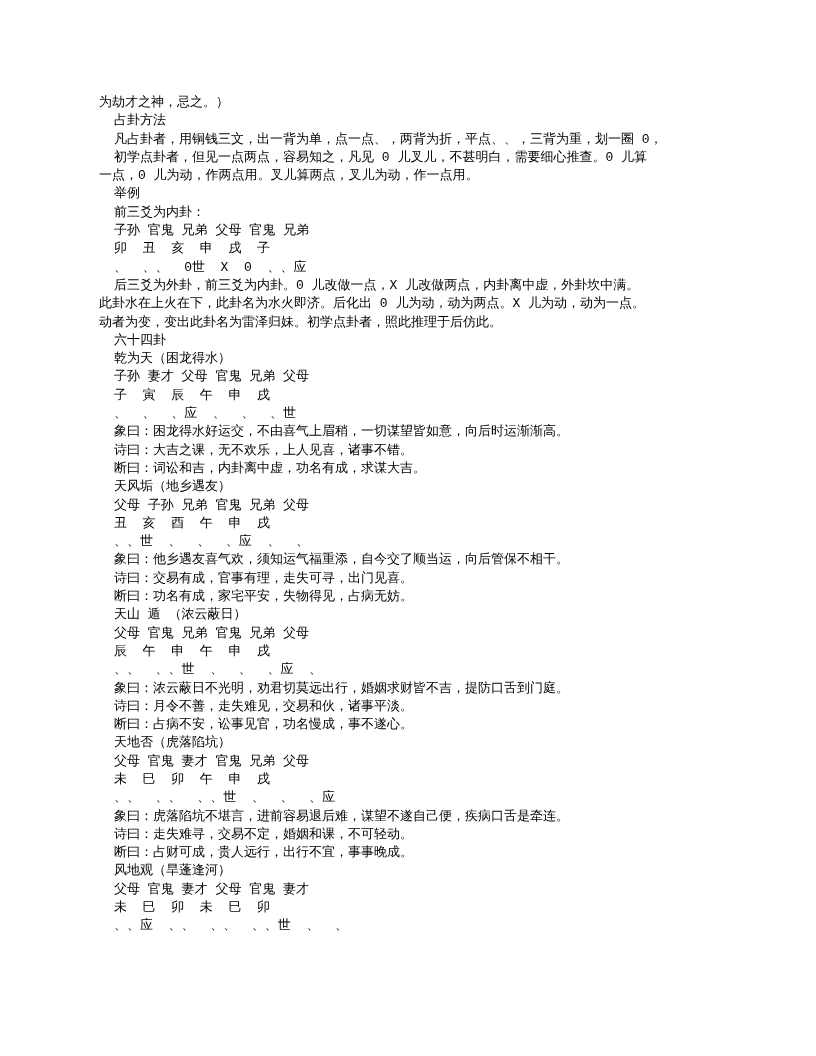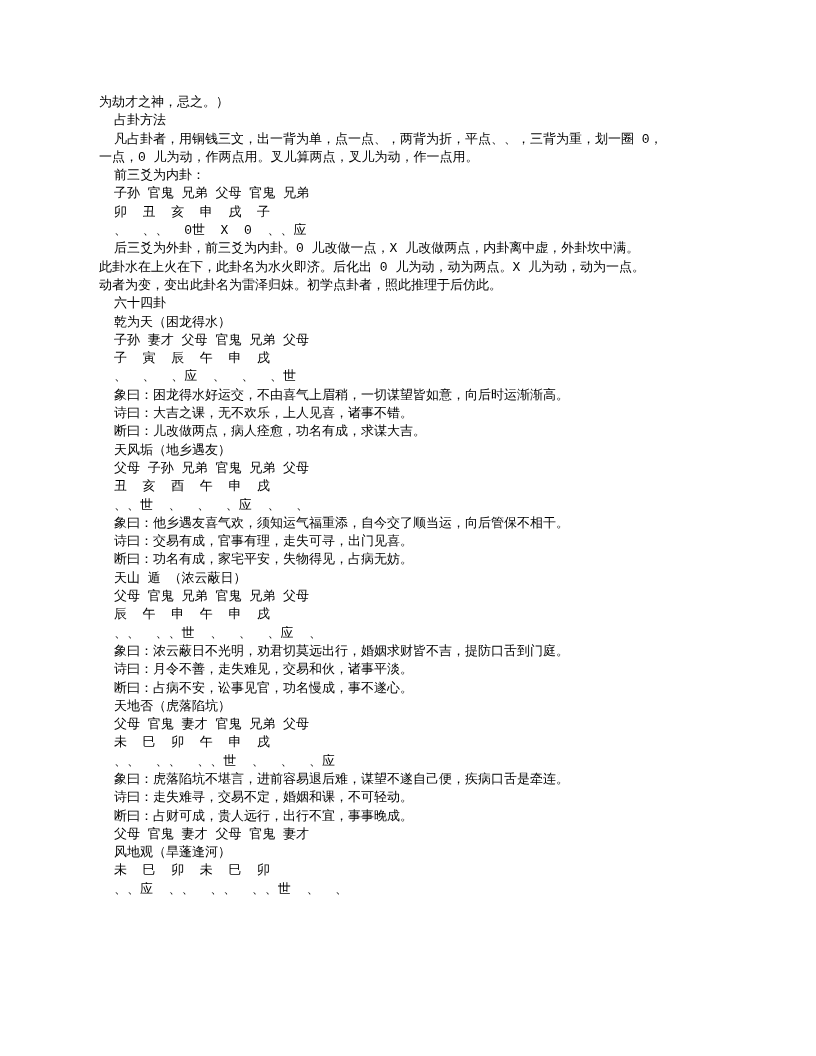--- a/index.html
+++ b/index.html
@@ -33,36 +33,38 @@
   }
 </style>
 </head>
 <body>
 
 <div class="page">
   <div class="doc-body">
       <div class="line">为劫才之神，忌之。）</div>
       <div class="line indent">占卦方法</div>
       <div class="line indent">凡占卦者，用铜钱三文，出一背为单，点一点、，两背为折，平点、、，三背为重，划一圈 0，</div>
+      <div class="line indent">初学点卦者，但见一点两点，容易知之，凡见 0 儿叉儿，不甚明白，需要细心推查。0 儿算</div>
       <div class="line">一点，0 儿为动，作两点用。叉儿算两点，叉儿为动，作一点用。</div>
+      <div class="line indent">举例</div>
       <div class="line indent">前三爻为内卦：</div>
       <div class="line indent">子孙 官鬼 兄弟 父母 官鬼 兄弟</div>
       <div class="line indent">卯  丑  亥  申  戌  子</div>
       <div class="line indent">、  、、  0世  X  0  、、应</div>
       <div class="line indent">后三爻为外卦，前三爻为内卦。0 儿改做一点，X 儿改做两点，内卦离中虚，外卦坎中满。</div>
       <div class="line">此卦水在上火在下，此卦名为水火即济。后化出 0 儿为动，动为两点。X 儿为动，动为一点。</div>
       <div class="line">动者为变，变出此卦名为雷泽归妹。初学点卦者，照此推理于后仿此。</div>
       <div class="line indent">六十四卦</div>
       <div class="line indent">乾为天（困龙得水）</div>
       <div class="line indent">子孙 妻才 父母 官鬼 兄弟 父母</div>
       <div class="line indent">子  寅  辰  午  申  戌</div>
       <div class="line indent">、  、  、应  、  、  、世</div>
       <div class="line indent">象曰：困龙得水好运交，不由喜气上眉稍，一切谋望皆如意，向后时运渐渐高。</div>
       <div class="line indent">诗曰：大吉之课，无不欢乐，上人见喜，诸事不错。</div>
-      <div class="line indent">断曰：儿改做两点，病人痊愈，功名有成，求谋大吉。</div>
+      <div class="line indent">断曰：词讼和吉，内卦离中虚，功名有成，求谋大吉。</div>
       <div class="line indent">天风垢（地乡遇友）</div>
       <div class="line indent">父母 子孙 兄弟 官鬼 兄弟 父母</div>
       <div class="line indent">丑  亥  酉  午  申  戌</div>
       <div class="line indent">、、世  、  、  、应  、  、</div>
       <div class="line indent">象曰：他乡遇友喜气欢，须知运气福重添，自今交了顺当运，向后管保不相干。</div>
       <div class="line indent">诗曰：交易有成，官事有理，走失可寻，出门见喜。</div>
       <div class="line indent">断曰：功名有成，家宅平安，失物得见，占病无妨。</div>
       <div class="line indent">天山 遁 （浓云蔽日）</div>
       <div class="line indent">父母 官鬼 兄弟 官鬼 兄弟 父母</div>
       <div class="line indent">辰  午  申  午  申  戌</div>
@@ -70,18 +72,18 @@
       <div class="line indent">象曰：浓云蔽日不光明，劝君切莫远出行，婚姻求财皆不吉，提防口舌到门庭。</div>
       <div class="line indent">诗曰：月令不善，走失难见，交易和伙，诸事平淡。</div>
       <div class="line indent">断曰：占病不安，讼事见官，功名慢成，事不遂心。</div>
       <div class="line indent">天地否（虎落陷坑）</div>
       <div class="line indent">父母 官鬼 妻才 官鬼 兄弟 父母</div>
       <div class="line indent">未  巳  卯  午  申  戌</div>
       <div class="line indent">、、  、、  、、世  、  、  、应</div>
       <div class="line indent">象曰：虎落陷坑不堪言，进前容易退后难，谋望不遂自己便，疾病口舌是牵连。</div>
       <div class="line indent">诗曰：走失难寻，交易不定，婚姻和课，不可轻动。</div>
       <div class="line indent">断曰：占财可成，贵人远行，出行不宜，事事晚成。</div>
+      <div class="line indent">风地观（旱蓬逢河）</div>
       <div class="line indent">父母 官鬼 妻才 父母 官鬼 妻才</div>
-      <div class="line indent">风地观（旱蓬逢河）</div>
       <div class="line indent">未  巳  卯  未  巳  卯</div>
       <div class="line indent">、、应  、、  、、  、、世  、  、</div>
     </div>
 </div>
 
 </body></html>

